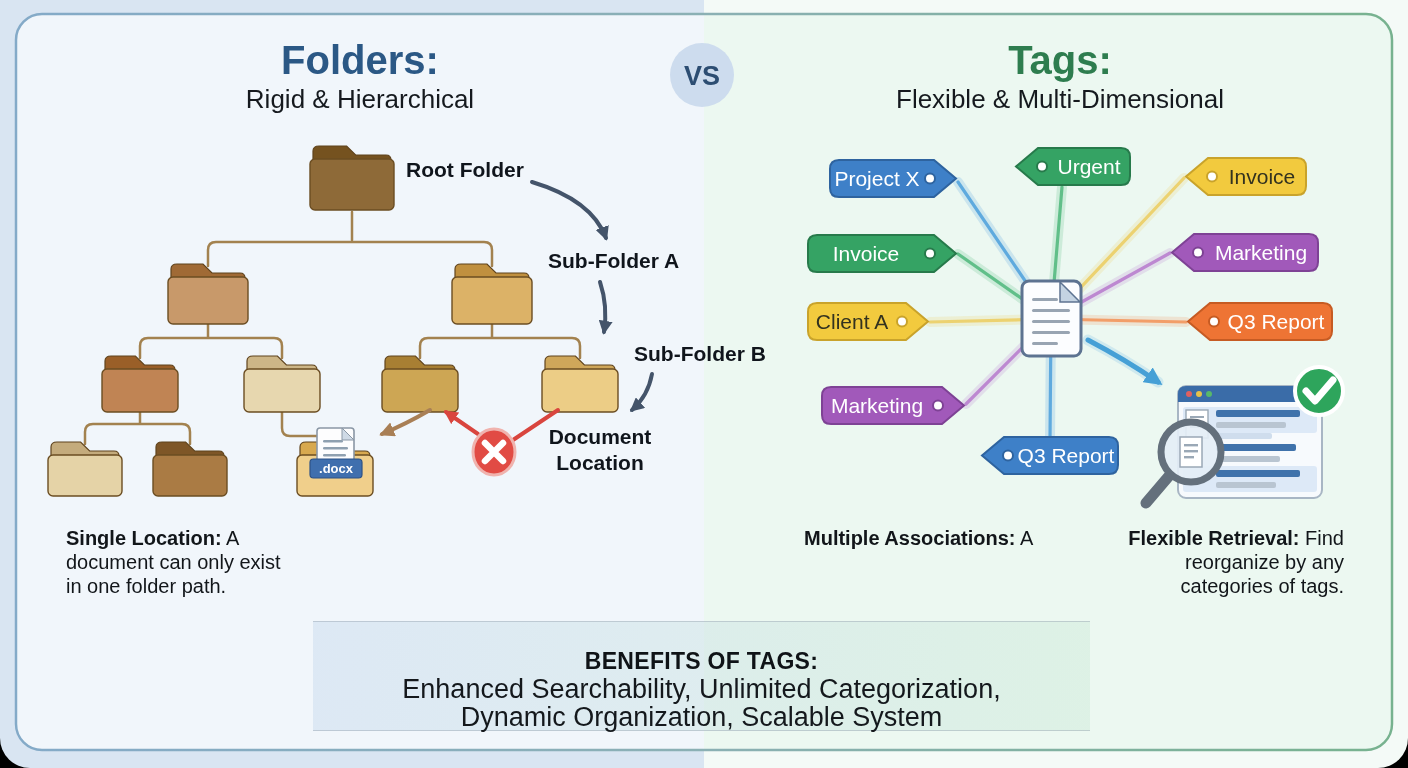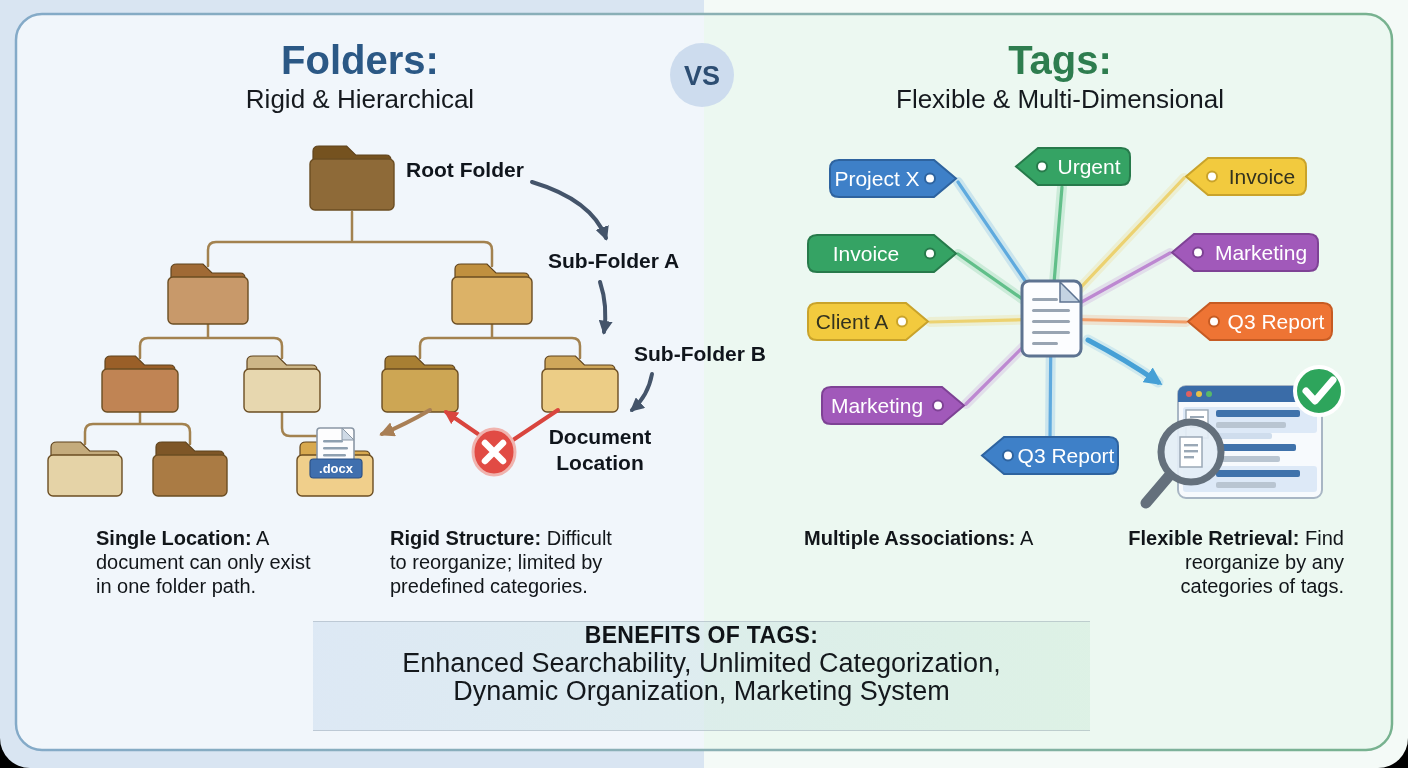--- a/index.html
+++ b/index.html
@@ -7,29 +7,29 @@
          border-radius:0 0 30px 30px;overflow:hidden;
          font-family:"Liberation Sans",sans-serif;}
   .stage > svg{position:absolute;left:0;top:0;display:block;}
   svg text{font-family:"Liberation Sans",sans-serif;}
   .title{font-size:40px;font-weight:bold;}
   .subtitle{font-size:26px;fill:#15191e;}
   .diagram-label{font-size:21px;font-weight:bold;fill:#10151c;}
   .vs-text{font-size:27px;font-weight:bold;}
   .caption{position:absolute;font-size:20px;line-height:24px;color:#12161a;}
   .caption .b{font-weight:bold;}
-  #cap0{left:96px;top:526px;width:252px;}
+  #cap0{left:66px;top:526px;width:252px;}
   #cap1{left:390px;top:526px;width:252px;}
   #cap2{left:764px;top:526px;width:302px;margin-left:40px;}
   #cap3{left:1094px;top:526px;width:250px;}
   .banner{position:absolute;left:313px;top:621px;width:777px;height:108px;text-align:center;
           background:linear-gradient(90deg,rgba(201,218,238,0.50),rgba(206,234,218,0.50));
           border-top:1px solid rgba(158,170,182,0.50);
           border-bottom:1px solid rgba(158,170,182,0.50);}
-  .banner .t{margin-top:0;font-size:23px;font-weight:bold;color:#0f1317;letter-spacing:0.3px;}
+  .banner .t{margin-top:26px;font-size:23px;font-weight:bold;color:#0f1317;letter-spacing:0.3px;}
   .banner .l{font-size:27px;color:#14181c;line-height:28px;}
 </style>
 </head>
 <body>
 
 <div class="stage">
 
 <svg width="1408" height="768" viewBox="0 0 1408 768">
   <defs>
     <linearGradient id="borderGrad" x1="0" y1="0" x2="1" y2="0">
@@ -272,33 +272,28 @@
   <text x="360" y="108" text-anchor="middle" class="subtitle">Rigid &amp; Hierarchical</text>
   <text x="1060" y="74" text-anchor="middle" class="title" fill="#2e7d4f">Tags:</text>
   <text x="1060" y="108" text-anchor="middle" class="subtitle">Flexible &amp; Multi-Dimensional</text>
 </svg>
 
 <div id="cap0" class="caption" style="text-align: left;">
       <div><span class="b">Single Location:</span><span> A</span></div>
       <div><span>document can only exist</span></div>
       <div><span>in one folder path.</span></div>
     </div>
-<div id="cap1" class="caption" style="text-align: left;">
-      <div><span class="b">Rigid Structure:</span><span> Difficult</span></div>
-      <div><span>to reorganize; limited by</span></div>
-      <div><span>predefined categories.</span></div>
-    </div>
 <div id="cap2" class="caption" style="text-align: left;">
       <div><span class="b">Multiple Associations:</span><span> A</span></div>
     </div>
 <div id="cap3" class="caption" style="text-align: right;">
       <div><span class="b">Flexible Retrieval:</span><span> Find</span></div>
       <div><span>reorganize by any</span></div>
       <div><span>categories of tags.</span></div>
     </div>
 
 <div class="banner">
   <div class="t">BENEFITS OF TAGS:</div>
   <div class="l">Enhanced Searchability, Unlimited Categorization,</div>
-  <div class="l">Dynamic Organization, Marketing System</div>
+  <div class="l">Dynamic Organization, Scalable System</div>
 </div>
 
 </div>
 
 </body></html>

